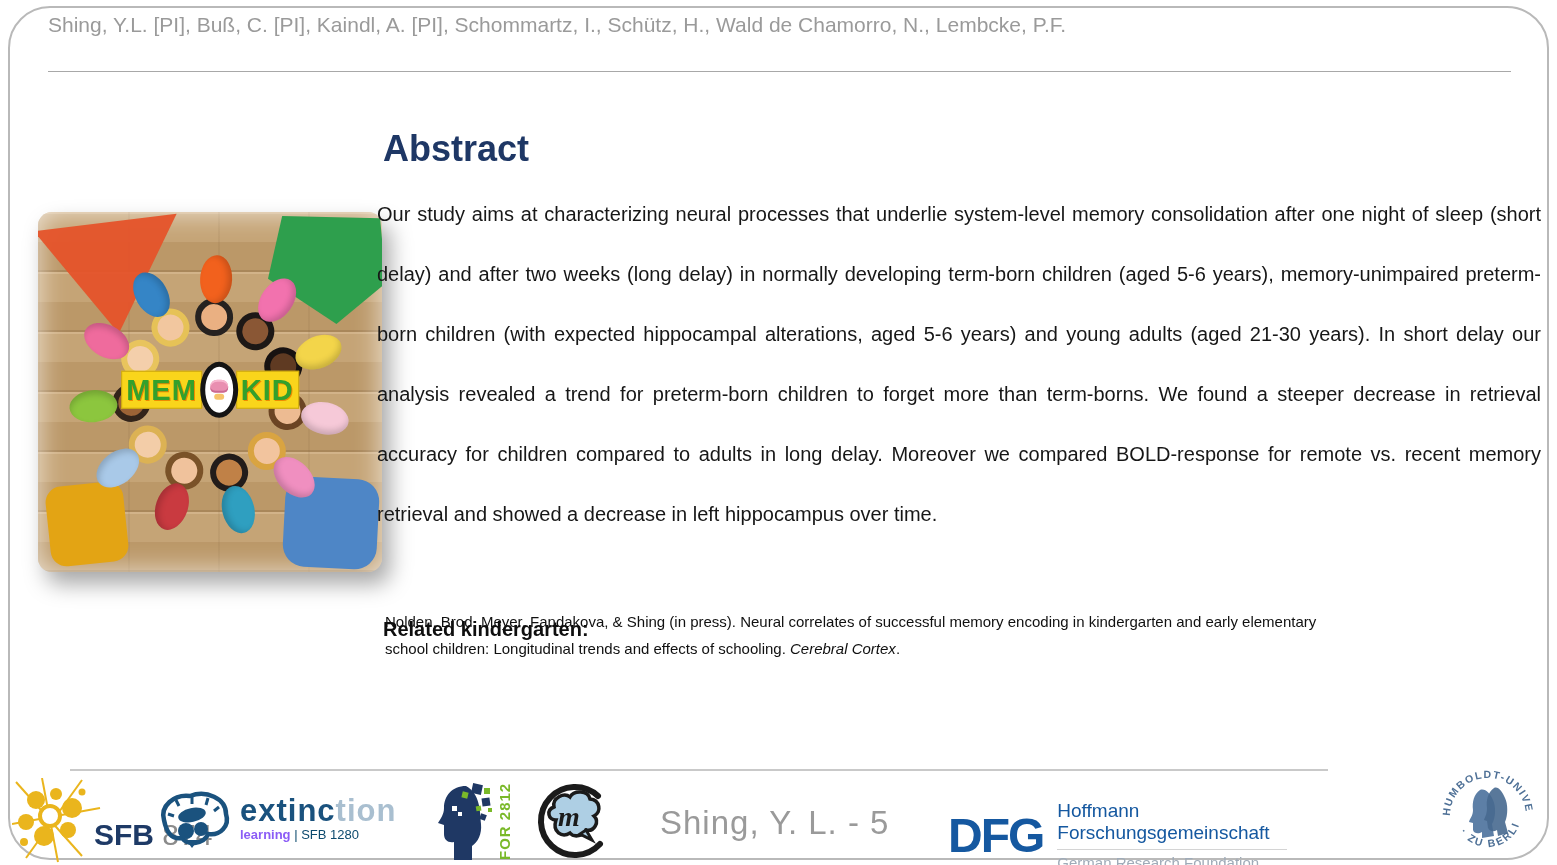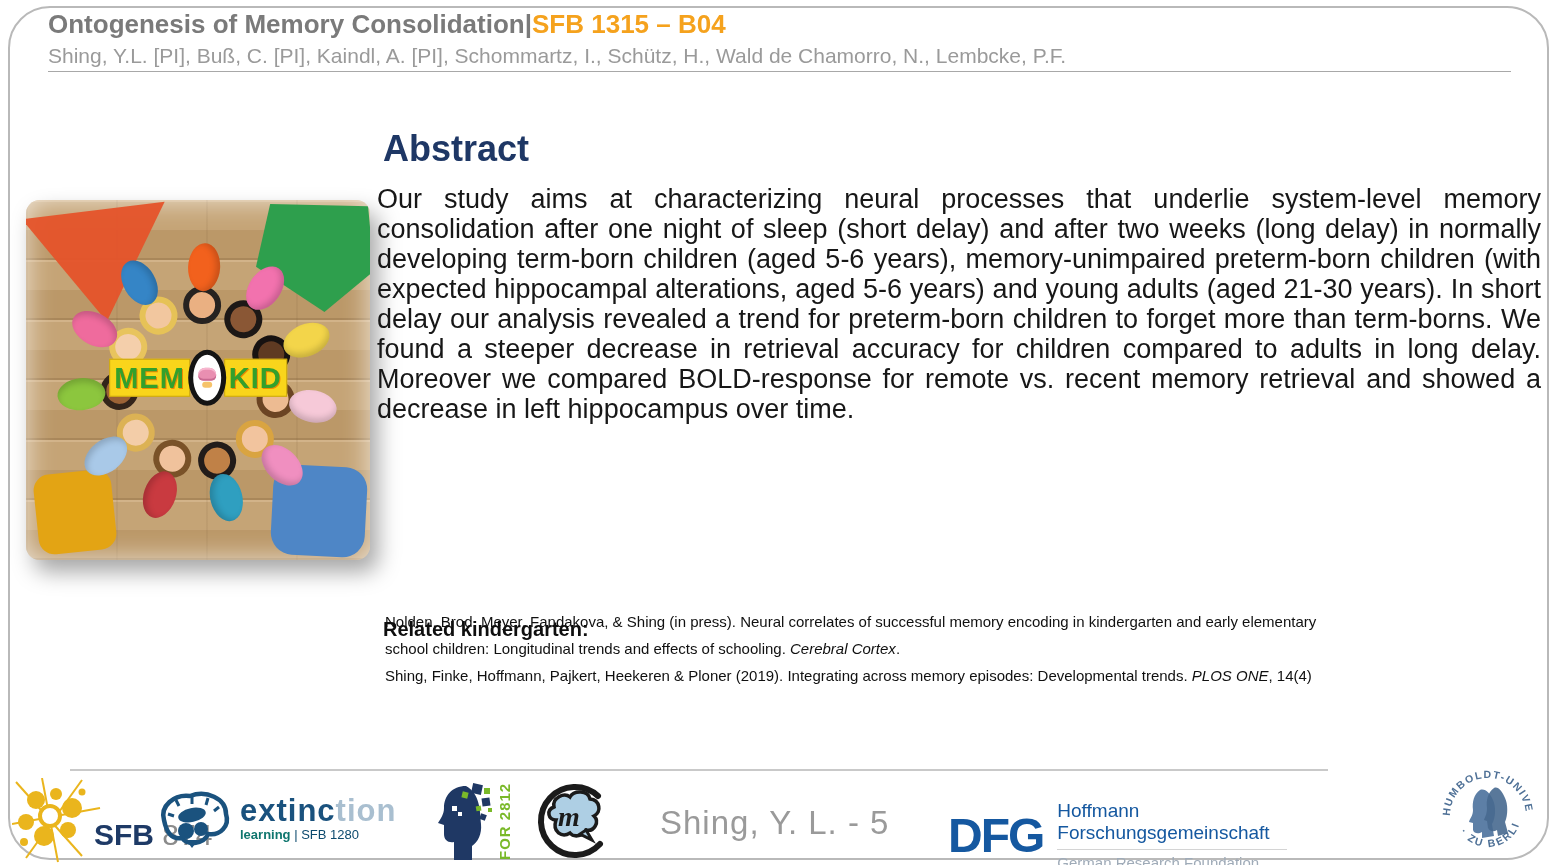--- a/index.html
+++ b/index.html
@@ -9,21 +9,21 @@
     border:2px solid #b9b9b9;border-radius:42px;}
 
   
   .hdr{position:absolute;left:48px;top:9px;right:44px;}
   .hdr-title{font-size:26px;font-weight:bold;color:#7a7a7a;letter-spacing:0;}
   .hdr-title .hl{color:#f5a21d;}
   .hdr-authors{font-size:21px;color:#9a9a9a;margin-top:4px;}
   .hdr-rule{position:absolute;left:48px;top:71px;width:1463px;height:1px;background:#a8a8a8;}
 
   
-  .photo{position:absolute;left:22px;top:196px;width:344px;height:360px;margin:4px;
+  .photo{position:absolute;left:22px;top:196px;width:344px;height:360px;margin:16px;
     border-radius:14px;overflow:hidden;
     background:
       repeating-linear-gradient(90deg, rgba(120,90,55,.10) 0 2px, rgba(0,0,0,0) 2px 90px),
       repeating-linear-gradient(180deg, #d2b389 0 2px, #c5a476 2px 30px, #bb9868 30px 58px, #a9875a 58px 60px);
     box-shadow: 8px 12px 22px rgba(0,0,0,.35), inset 0 0 28px rgba(255,255,255,.75);}
   .shape{position:absolute;}
   .shape-triangle{left:2px;top:10px;width:0;height:0;
     border-left:72px solid transparent;border-right:72px solid transparent;
     border-top:112px solid #e5532a;transform:rotate(-7deg);opacity:.95;}
   .shape-pentagon{right:-4px;top:4px;width:118px;height:108px;background:#2e9f4d;
@@ -44,42 +44,42 @@
     padding:1px 4px;letter-spacing:1px;text-shadow:1px 1px 0 #ef8a00;border:1px solid #caa50f;}
   .mk-oval{width:28px;height:46px;border:5px solid #141414;border-radius:50%;background:#fff;
     margin:0 -2px;z-index:7;display:flex;align-items:center;justify-content:center;flex-direction:column;}
   .mk-brain{width:18px;height:13px;background:#e98fb1;border-radius:7px 7px 5px 5px;
     box-shadow:inset 0 2px 0 #f7b7cf, inset 0 -2px 0 #c96a92;}
   .mk-face{width:10px;height:6px;background:#f6c36a;border-radius:3px;margin-top:1px;}
 
   
   .abstract-h{position:absolute;left:383px;top:128px;margin:0;font-size:36px;font-weight:bold;color:#1e3765;}
   .abstract-p{position:absolute;left:377px;top:184px;width:1164px;margin:0;
-    font-size:27px;line-height:30px;color:#171717;text-align:justify;text-align-last:left;}
+    font-size:20px;line-height:60px;color:#171717;text-align:justify;text-align-last:left;}
 
   
   .pubs-h{position:absolute;left:383px;top:618px;margin:0;font-size:20px;font-weight:bold;color:#0e0e0e;}
   .pubs-list{position:absolute;left:385px;top:608px;width:972px;font-size:15px;line-height:27px;color:#101010;}
   .pubs-list p{margin:0;}
   .pubs-list .it{font-style:italic;}
 
   
   .footer-rule{position:absolute;left:70px;top:769px;width:1258px;height:2px;background:#c9c9c9;}
   .flogo{position:absolute;display:flex;align-items:center;}
   .sfb874{left:12px;top:778px;}
   .sfb874 .wordmark{font-size:30px;margin-left:-14px;margin-top:28px;}
   .sfb874 .w-b{font-weight:bold;color:#1e3a66;}
   .sfb874 .w-n{color:#8b8b8b;}
   .extinction{left:156px;top:788px;}
   .ext-text{margin-left:8px;}
   .ext-line1{font-size:31px;font-weight:bold;line-height:30px;letter-spacing:1px;}
   .ext-line1 .d{color:#1a527e;}
   .ext-line1 .l{color:#a9bfd0;}
   .ext-line2{font-size:13px;margin-top:1px;}
-  .ext-line2 .d{color:#0f766e;font-weight:bold;}
+  .ext-line2 .d{color:#8b5cf6;font-weight:bold;}
   .ext-line2 .g{color:#0c4a6e;}
   .for2812{left:436px;top:780px;}
   .for-label{writing-mode:vertical-lr;transform:rotate(180deg);font-size:15px;font-weight:bold;
     color:#7ab929;letter-spacing:1px;margin-left:2px;height:78px;text-align:center;}
   .memlogo{left:534px;top:782px;}
   .page-label{position:absolute;left:660px;top:804px;font-size:33px;color:#9a9a9a;letter-spacing:1px;}
   .dfg{left:948px;top:800px;}
   .dfg-acronym{font-size:48px;font-weight:900;color:#1558a0;letter-spacing:-2px;line-height:48px;}
   .dfg-text{margin-left:14px;}
   .dfg-de{font-size:19px;color:#1558a0;line-height:22px;}
@@ -92,21 +92,20 @@
   .rub-square .b{color:#8fa8d0;font-size:25px;}
   .seal{left:1436px;top:760px;}
 </style>
 </head>
 <body>
 
 <div class="stage">
   <div class="slide-frame"></div>
 
   <header class="hdr">
-    <div class="hdr-title"><span>Ontogenesis of Memory Consolidation|</span><span class="hl">SFB 1315 – B04</span></div>
     <div class="hdr-authors">Shing, Y.L. [PI], Buß, C. [PI], Kaindl, A. [PI], Schommartz, I., Schütz, H., Wald de Chamorro, N., Lembcke, P.F.</div>
   </header>
   <div class="hdr-rule"></div>
 
   <figure class="photo">
     <div class="shape shape-triangle"></div>
     <div class="shape shape-pentagon"></div>
     <div class="shape shape-ysquare"></div>
     <div class="shape shape-bsquare"></div>
     <div class="children-ring">
@@ -186,21 +185,20 @@
       <span class="mk-word">KID</span>
     </div>
   </figure>
 
   <h1 class="abstract-h">Abstract</h1>
   <p class="abstract-p">Our study aims at characterizing neural processes that underlie system-level memory consolidation after one night of sleep (short delay) and after two weeks (long delay) in normally developing term-born children (aged 5-6 years), memory-unimpaired preterm-born children (with expected hippocampal alterations, aged 5-6 years) and young adults (aged 21-30 years). In short delay our analysis revealed a trend for preterm-born children to forget more than term-borns. We found a steeper decrease in retrieval accuracy for children compared to adults in long delay. Moreover we compared BOLD-response for remote vs. recent memory retrieval and showed a decrease in left hippocampus over time.</p>
 
   <h2 class="pubs-h">Related kindergarten:</h2>
   <div class="pubs-list">
     <p><span>Nolden, Brod, Meyer, Fandakova, &amp; Shing (in press). Neural correlates of successful memory encoding in kindergarten and early elementary school children: Longitudinal trends and effects of schooling. </span><span class="it">Cerebral Cortex</span><span>.</span></p>
-    <p><span>Shing, Finke, Hoffmann, Pajkert, Heekeren &amp; Ploner (2019). Integrating across memory episodes: Developmental trends. </span><span class="it">PLOS ONE</span><span>, 14(4)</span></p>
   </div>
 
   <div class="footer-rule"></div>
 
   <div class="flogo sfb874">
     <svg width="96" height="86" viewBox="0 0 96 86">
       <g stroke="#eab51d" stroke-width="2">
         <line x1="4" y1="4" x2="70" y2="78"></line>
           <line x1="70" y1="2" x2="14" y2="80"></line>
         <line x1="0" y1="46" x2="88" y2="30"></line>

